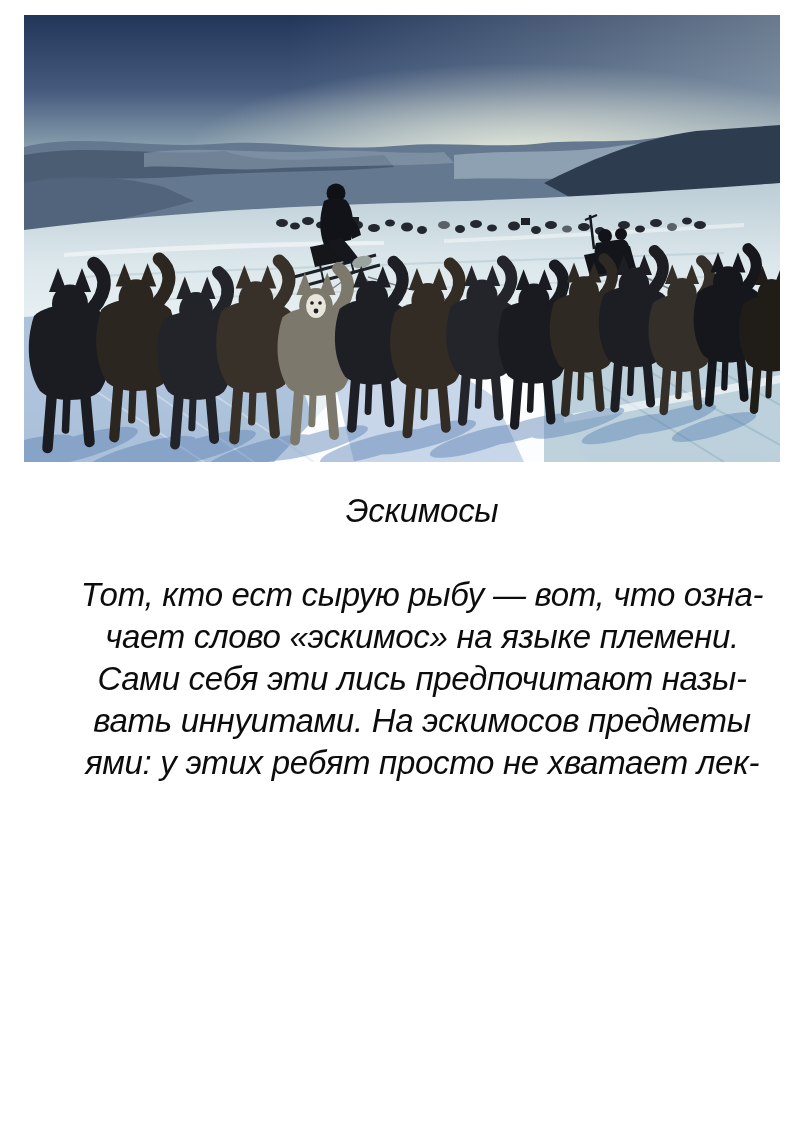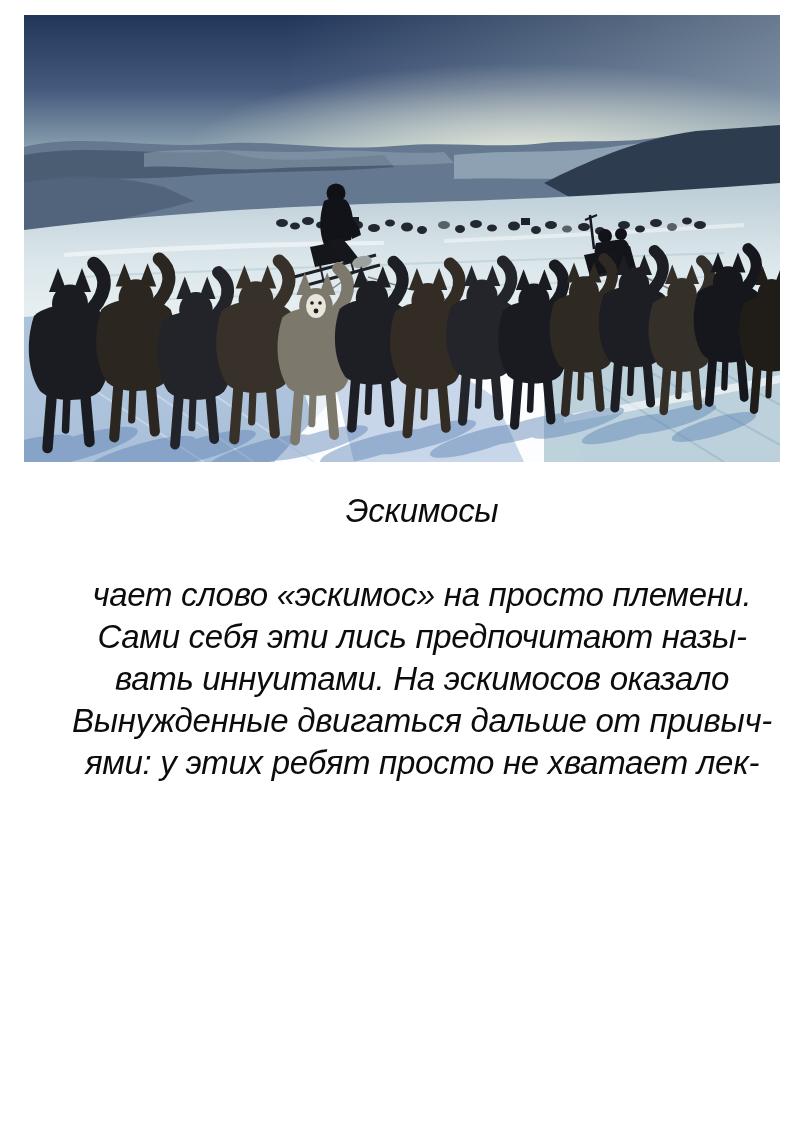--- a/index.html
+++ b/index.html
@@ -209,20 +209,20 @@
         <use href="#dogShape" transform="translate(658,330) scale(1.22)" color="#342f28"></use>
         <use href="#dogShape" transform="translate(704,320) scale(1.25)" color="#16171c"></use>
         <use href="#dogShape" transform="translate(748,330) scale(1.2)" color="#201d19"></use>
       </g>
     </svg>
   </figure>
 
   <div class="text-block">
     <div class="line">Эскимосы</div>
     <div class="line"></div>
-    <div class="line">чает слово «эскимос» на просто племени.</div>
+    <div class="line">Тот, кто ест сырую рыбу — вот, что озна-</div>
+    <div class="line">чает слово «эскимос» на языке племени.</div>
     <div class="line">Сами себя эти лись предпочитают назы-</div>
-    <div class="line">вать иннуитами. На эскимосов оказало</div>
-    <div class="line">Вынужденные двигаться дальше от привыч-</div>
+    <div class="line">вать иннуитами. На эскимосов предметы</div>
     <div class="line">ями: у этих ребят просто не хватает лек-</div>
   </div>
 
 </div>
 
 </body></html>

